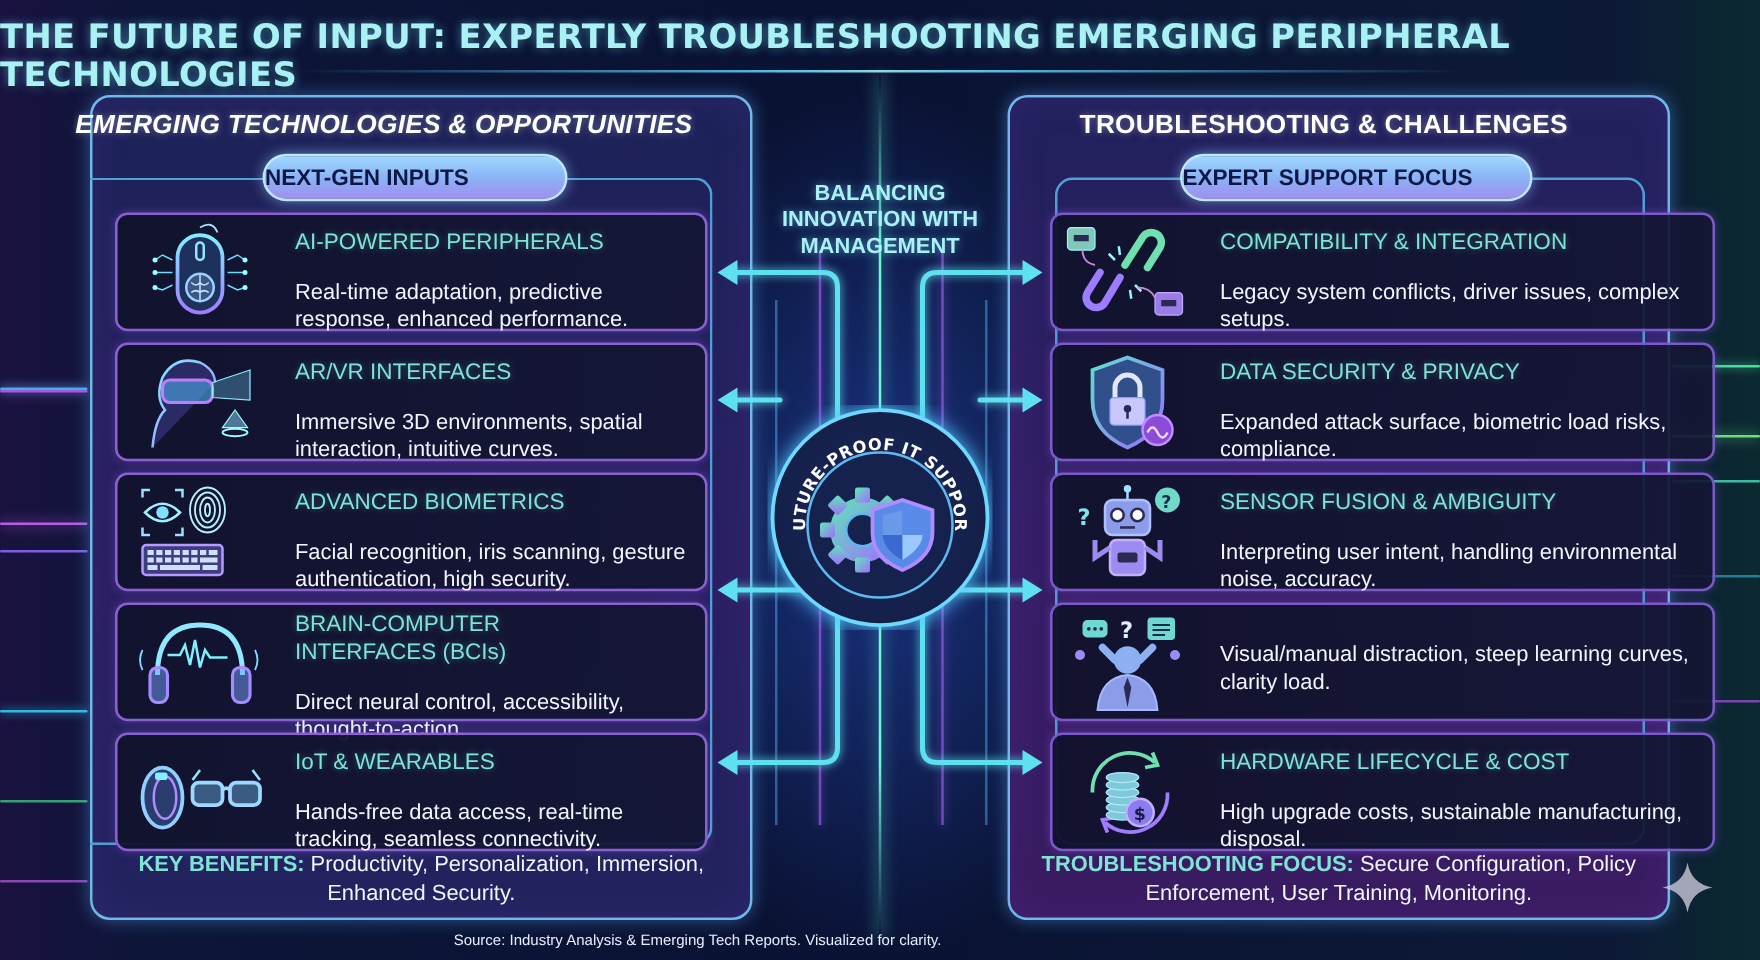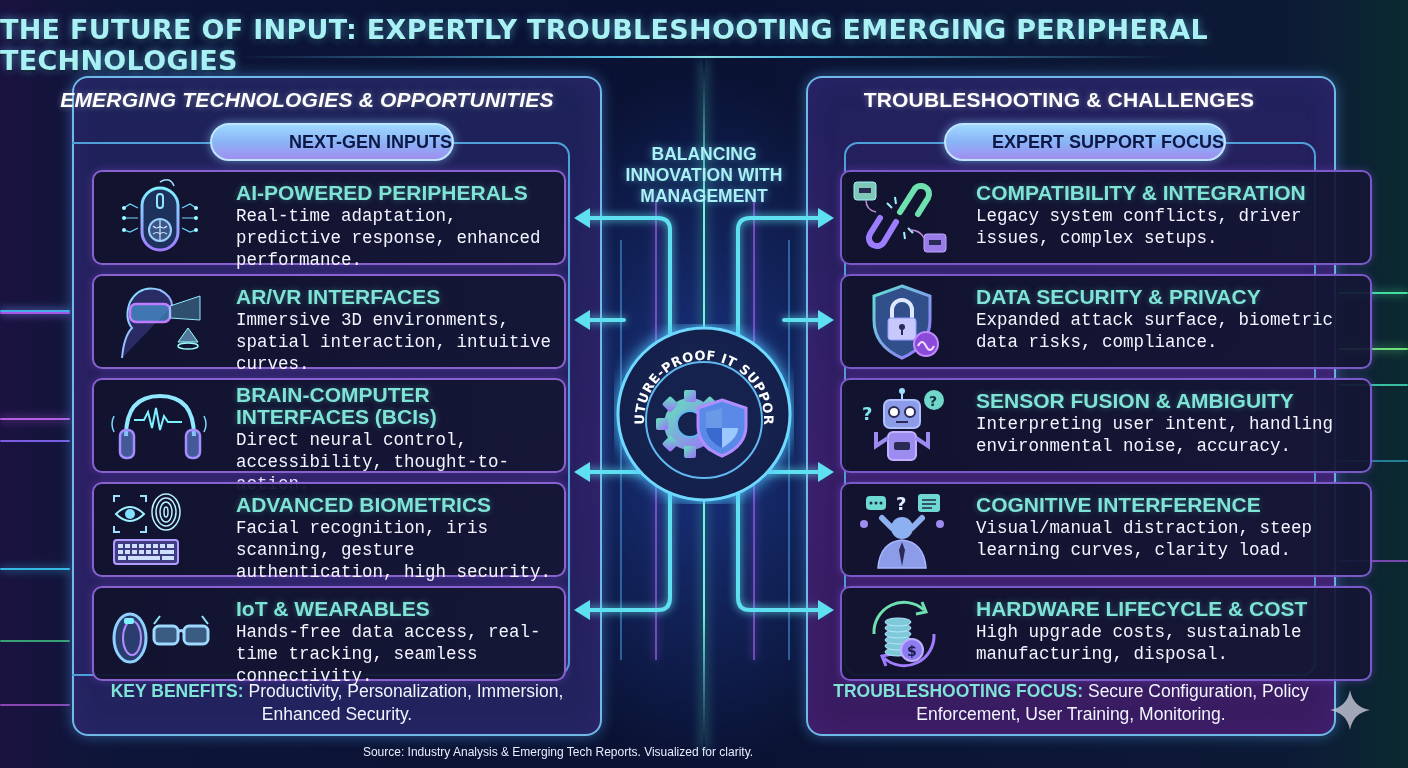--- a/index.html
+++ b/index.html
@@ -45,21 +45,21 @@
     position: absolute; top: 64px; bottom: 58px;
     border: 2px solid #4fa0d8; border-radius: 14px;
   }
   .panel.left .inner-frame { left: -2px; right: 30px; border-left: none; border-top-left-radius: 0; border-bottom-left-radius: 0; }
   .panel.right .inner-frame { left: 36px; right: 18px; }
 
   .pill {
     position: absolute; top: 45px; height: 38px; border-radius: 19px;
     background: linear-gradient(180deg, #9fd8ff 0%, #8ab4f6 50%, #a08ef0 100%);
     border: 2px solid #bfe6ff; color: #0e1846;
-    font-weight: bold; font-size: 18px; text-align: right; line-height: 34px;
+    font-weight: bold; font-size: 18px; text-align: left; line-height: 34px;
     box-shadow: 0 0 10px rgba(140,200,255,0.6);
   }
   .panel.left .pill { left: 136px; width: 244px; }
   .panel.right .pill { left: 136px; width: 282px; }
 
   .cards { position: absolute; top: 92px; }
   .panel.left .cards { left: 18px; width: 474px; }
   .panel.right .cards { left: 32px; width: 532px; }
 
   .card {
@@ -69,25 +69,25 @@
     box-shadow: 0 0 8px rgba(140,90,230,0.35);
   }
   .panel.left .card { border-color: #8a62cf; }
   .card .icon {
     position: absolute; left: 10px; top: 6px; width: 112px; height: 80px;
   }
   .card .icon svg { width: 100%; height: 100%; }
   .card .text { position: absolute; left: 142px; top: 10px; right: 8px; }
   .panel.right .card .text { left: 134px; }
   .card .card-title {
-    font-weight: bold; font-size: 21px; color: #7fe3d6; line-height: 22px;
+    font-weight: normal; font-size: 18px; color: #7fe3d6; line-height: 22px;
     text-shadow: 0 0 6px rgba(100,230,210,0.35);
   }
   .card .card-desc {
-    font-size: 17.5px; color: #f2f4ff; line-height: 22px; margin-top: 1px; font-family: Liberation Mono, monospace;
+    font-size: 17.5px; color: #f2f4ff; line-height: 22px; margin-top: 18px;
   }
 
   .footer-note {
     position: absolute; bottom: 8px; left: 0; width: 100%; text-align: center;
     font-size: 17.5px; line-height: 23px; color: #f2f4ff;
   }
   .footer-note .lbl { font-weight: bold; color: #7fe3d6; }
 
   
   .center-caption {
@@ -178,36 +178,20 @@
           <path d="M18 76 q2 -22 10 -30 q-8 -10 -2 -26 q10 -18 30 -12 q12 6 12 16" fill="rgba(90,90,200,0.35)" stroke="url(#g2)" stroke-width="2"></path>
           <rect x="26" y="22" width="40" height="18" rx="6" fill="rgba(80,170,230,0.6)" stroke="#c07cff" stroke-width="2.5"></rect>
           <path d="M66 24 l30 -10 v24 l-30 -2 z" fill="rgba(120,220,255,0.3)" stroke="#8fe8ff" stroke-width="1"></path>
           <path d="M74 60 l10 -14 l10 14 z" fill="rgba(140,220,255,0.5)" stroke="#9ff" stroke-width="1"></path>
           <ellipse cx="84" cy="64" rx="10" ry="3" fill="none" stroke="#9ff" stroke-width="1.5"></ellipse>
         </svg>
       </div>
       <div class="text">
         <div class="card-title">AR/VR INTERFACES</div>
         <div class="card-desc">Immersive 3D environments, spatial interaction, intuitive curves.</div>
-      </div>
-    </div>
-
-    <div class="card">
-      <div class="icon">
-        <svg viewBox="0 0 112 80">
-          <path d="M22 50 q0 -40 34 -40 q34 0 34 40" fill="none" stroke="#8fe8ff" stroke-width="4"></path>
-          <rect x="16" y="44" width="14" height="28" rx="6" fill="rgba(120,160,255,0.5)" stroke="#a58cff" stroke-width="2.5"></rect>
-          <rect x="82" y="44" width="14" height="28" rx="6" fill="rgba(120,160,255,0.5)" stroke="#a58cff" stroke-width="2.5"></rect>
-          <path d="M30 34 h10 l4 -8 l4 16 l4 -20 l4 22 l4 -14 l4 6 h14" fill="none" stroke="#7ff0ff" stroke-width="2"></path>
-          <path d="M10 30 q-4 8 0 16 M100 30 q4 8 0 16" stroke="#7fd8ff" stroke-width="1.5" fill="none"></path>
-        </svg>
-      </div>
-      <div class="text" style="top:4px;">
-        <div class="card-title" style="width:220px;">BRAIN-COMPUTER INTERFACES (BCIs)</div>
-        <div class="card-desc">Direct neural control, accessibility, thought-to-action.</div>
       </div>
     </div>
 
     <div class="card">
       <div class="icon">
         <svg viewBox="0 0 112 80">
           <path d="M16 6 h-6 v6 M36 6 h6 v6 M16 42 h-6 v-6 M36 42 h6 v-6" stroke="#9fdfff" stroke-width="2" fill="none"></path>
           <path d="M12 24 q14 -14 28 0 q-14 14 -28 0 z" fill="none" stroke="#9fefff" stroke-width="2"></path>
           <circle cx="26" cy="24" r="5" fill="#7fe0ff"></circle>
           <g stroke="#b8f0ff" stroke-width="1.5" fill="none">
@@ -241,20 +225,36 @@
       </div>
       <div class="text">
         <div class="card-title">ADVANCED BIOMETRICS</div>
         <div class="card-desc">Facial recognition, iris scanning, gesture authentication, high security.</div>
       </div>
     </div>
 
     <div class="card">
       <div class="icon">
         <svg viewBox="0 0 112 80">
+          <path d="M22 50 q0 -40 34 -40 q34 0 34 40" fill="none" stroke="#8fe8ff" stroke-width="4"></path>
+          <rect x="16" y="44" width="14" height="28" rx="6" fill="rgba(120,160,255,0.5)" stroke="#a58cff" stroke-width="2.5"></rect>
+          <rect x="82" y="44" width="14" height="28" rx="6" fill="rgba(120,160,255,0.5)" stroke="#a58cff" stroke-width="2.5"></rect>
+          <path d="M30 34 h10 l4 -8 l4 16 l4 -20 l4 22 l4 -14 l4 6 h14" fill="none" stroke="#7ff0ff" stroke-width="2"></path>
+          <path d="M10 30 q-4 8 0 16 M100 30 q4 8 0 16" stroke="#7fd8ff" stroke-width="1.5" fill="none"></path>
+        </svg>
+      </div>
+      <div class="text" style="top:4px;">
+        <div class="card-title" style="width:220px;">BRAIN-COMPUTER INTERFACES (BCIs)</div>
+        <div class="card-desc">Direct neural control, accessibility, thought-to-action.</div>
+      </div>
+    </div>
+
+    <div class="card">
+      <div class="icon">
+        <svg viewBox="0 0 112 80">
           <ellipse cx="26" cy="44" rx="16" ry="24" fill="rgba(90,140,230,0.35)" stroke="#8fd0ff" stroke-width="3"></ellipse>
           <ellipse cx="28" cy="44" rx="9" ry="17" fill="none" stroke="#b08cff" stroke-width="2"></ellipse>
           <rect x="20" y="24" width="10" height="6" rx="2" fill="#7ff0ff"></rect>
           <path d="M50 30 l6 -8 M104 30 l-6 -8" stroke="#8fe8ff" stroke-width="2"></path>
           <rect x="50" y="32" width="24" height="18" rx="5" fill="rgba(120,200,255,0.4)" stroke="#9fd8ff" stroke-width="3"></rect>
           <rect x="80" y="32" width="24" height="18" rx="5" fill="rgba(120,200,255,0.4)" stroke="#9fd8ff" stroke-width="3"></rect>
           <path d="M74 38 q3 -3 6 0" stroke="#9fd8ff" stroke-width="3" fill="none"></path>
         </svg>
       </div>
       <div class="text">
@@ -307,21 +307,21 @@
           <path d="M40 36 v-8 a10 10 0 0 1 20 0 v8" fill="none" stroke="#e0e8ff" stroke-width="4"></path>
           <rect x="36" y="36" width="28" height="22" rx="3" fill="#c8c8ff" stroke="#8fa0ff" stroke-width="1"></rect>
           <circle cx="50" cy="45" r="3" fill="#2a2a55"></circle>
             <rect x="49" y="46" width="2" height="7" fill="#2a2a55"></rect>
           <circle cx="74" cy="62" r="12" fill="#8a4cd8" stroke="#c08cff" stroke-width="2"></circle>
           <path d="M66 64 q4 -8 8 0 q4 8 8 0" stroke="#f0d8ff" stroke-width="2" fill="none"></path>
         </svg>
       </div>
       <div class="text">
         <div class="card-title">DATA SECURITY &amp; PRIVACY</div>
-        <div class="card-desc">Expanded attack surface, biometric data risks, compliance.</div>
+        <div class="card-desc">Expanded attack surface, biometric load risks, compliance.</div>
       </div>
     </div>
 
     <div class="card">
       <div class="icon">
         <svg viewBox="0 0 112 80">
           <text x="10" y="34" font-size="18" font-weight="bold" fill="#7fe3f0" font-family="DejaVu Sans, sans-serif">?</text>
           <circle cx="82" cy="14" r="10" fill="#6fd8c8"></circle>
           <text x="77" y="20" font-size="14" font-weight="bold" fill="#1a2a4a" font-family="DejaVu Sans, sans-serif">?</text>
           <line x1="50" y1="6" x2="50" y2="14" stroke="#9fdfff" stroke-width="2"></line>
@@ -353,21 +353,20 @@
           <path d="M70 10 h14 M70 14 h14 M70 18 h10" stroke="#1a2a4a" stroke-width="1.5"></path>
           <circle cx="50" cy="38" r="11" fill="#8cb0f0"></circle>
           <path d="M30 28 l10 10 M70 28 l-10 10" stroke="#8cb0f0" stroke-width="6" stroke-linecap="round"></path>
           <path d="M26 78 q2 -26 24 -28 q22 2 24 28 z" fill="#8c9ce8" stroke="#a8b8ff" stroke-width="1.5"></path>
           <path d="M50 52 l-3 8 l3 16 l3 -16 z" fill="#2a2a55"></path>
           <circle cx="12" cy="34" r="4" fill="#9c8cf0"></circle>
             <circle cx="88" cy="34" r="4" fill="#9c8cf0"></circle>
         </svg>
       </div>
       <div class="text">
-        <div class="card-title">COGNITIVE INTERFERENCE</div>
         <div class="card-desc">Visual/manual distraction, steep learning curves, clarity load.</div>
       </div>
     </div>
 
     <div class="card">
       <div class="icon">
         <svg viewBox="0 0 112 80">
           <path d="M22 40 a30 30 0 0 1 50 -24" fill="none" stroke="#6fe0b0" stroke-width="3"></path>
           <path d="M70 8 l4 10 l-10 2" fill="none" stroke="#6fe0b0" stroke-width="3"></path>
           <path d="M82 40 a30 30 0 0 1 -50 24" fill="none" stroke="#a07cff" stroke-width="3"></path>

